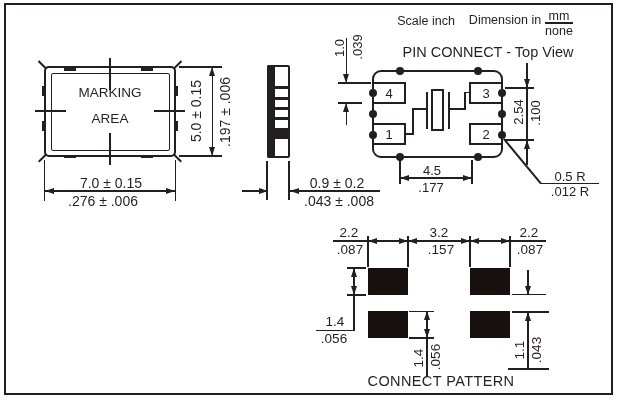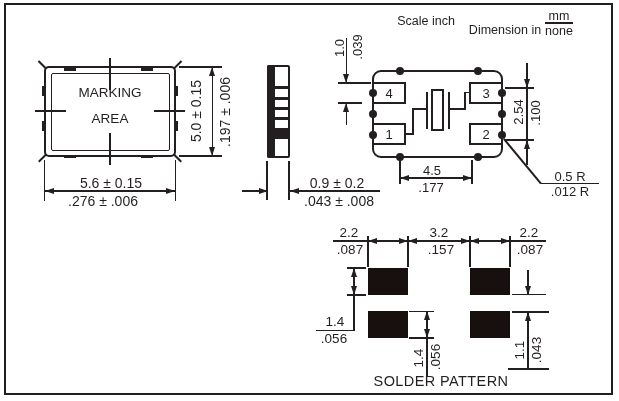--- a/index.html
+++ b/index.html
@@ -21,21 +21,21 @@
   .spad{position:absolute;width:40px;height:27px;background:#17100e;}
   .tick{position:absolute;width:11px;height:1.6px;background:#231f20;}
 </style>
 </head>
 <body>
 
 <div class="stage">
   <div style="position:absolute;left:4px;top:3px;width:609px;height:392px;box-sizing:border-box;border:2.2px solid #231f20;"></div>
 
   <span class="ctxt f12" style="left:426px;top:20.5px">Scale inch</span>
-  <span class="ctxt f12" style="left:505px;top:30px">Dimension in</span>
+  <span class="ctxt f12" style="left:505px;top:20px">Dimension in</span>
   <span class="ctxt f12" style="left:559px;top:15.5px">mm</span>
   <div class="ln" style="left:545px;top:22.3px;width:28px;height:1.5px"></div>
   <span class="ctxt f12" style="left:559px;top:30.5px">none</span>
 
   <div class="box" style="left:44px;top:65.5px;width:132px;height:91.5px;border-width:2.4px;border-radius:5px"></div>
   <div class="box" style="left:50.5px;top:72.5px;width:119px;height:78px;border-width:1.6px;border-radius:2px"></div>
   <div class="tick" style="left:37px;top:64px;transform:rotate(45deg)"></div>
   <div class="tick" style="left:172px;top:64px;transform:rotate(-45deg)"></div>
   <div class="tick" style="left:37px;top:157px;transform:rotate(-45deg)"></div>
   <div class="tick" style="left:172px;top:157px;transform:rotate(45deg)"></div>
@@ -52,21 +52,21 @@
   <div class="ln" style="left:64px;top:154.5px;width:12px;height:3px"></div>
   <div class="ln" style="left:141px;top:154.5px;width:12px;height:3px"></div>
   <span class="ctxt f135" style="left:110px;top:93px">MARKING</span>
   <span class="ctxt f135" style="left:110px;top:119px">AREA</span>
 
   <div class="ln" style="left:43.8px;top:160px;width:1.6px;height:41px"></div>
   <div class="ln" style="left:174.6px;top:160px;width:1.6px;height:41px"></div>
   <div class="ln" style="left:45px;top:190px;width:130px;height:1.7px"></div>
   <div class="arr al" style="left:45px;top:187.6px"></div>
   <div class="arr ar" style="left:166px;top:187.6px"></div>
-  <span class="ctxt f14" style="left:111px;top:182.5px">5.6 ± 0.15</span>
+  <span class="ctxt f14" style="left:111px;top:182.5px">7.0 ± 0.15</span>
   <span class="ctxt f14" style="left:103px;top:200.5px">.276 ± .006</span>
 
   <div class="ln" style="left:179px;top:66.4px;width:43px;height:1.6px"></div>
   <div class="ln" style="left:179px;top:155px;width:43px;height:1.6px"></div>
   <div class="ln" style="left:211.5px;top:67px;width:1.7px;height:89px"></div>
   <div class="arr au" style="left:209.1px;top:67px"></div>
   <div class="arr ad" style="left:209.1px;top:147px"></div>
   <span class="vtxt f14" style="left:196px;top:111px">5.0 ± 0.15</span>
   <span class="vtxt f14" style="left:224.5px;top:112px">.197 ± .006</span>
 
@@ -80,20 +80,21 @@
 
   <div class="ln" style="left:266.4px;top:161px;width:1.5px;height:39px"></div>
   <div class="ln" style="left:288.4px;top:161px;width:1.5px;height:39px"></div>
   <div class="ln" style="left:242px;top:190px;width:26px;height:1.7px"></div>
   <div class="arr ar" style="left:259px;top:187.6px"></div>
   <div class="arr al" style="left:290px;top:187.6px"></div>
   <div class="ln" style="left:290px;top:190px;width:90px;height:1.7px"></div>
   <span class="ctxt f14" style="left:337px;top:183px">0.9 ± 0.2</span>
   <span class="ctxt f14" style="left:339px;top:200.8px">.043 ± .008</span>
 
+  <span class="ctxt f145" style="left:488px;top:52px">PIN CONNECT - Top View</span>
   <div class="box" style="left:372px;top:70px;width:131px;height:88px;border-radius:9px"></div>
 
   <div class="ln" style="left:412px;top:108.4px;width:15.5px;height:1.8px"></div>
   <div class="ln" style="left:412px;top:108.4px;width:1.8px;height:26.5px"></div>
   <div class="ln" style="left:405px;top:133.2px;width:8.8px;height:1.8px"></div>
   <div class="ln" style="left:449.5px;top:108.4px;width:16.5px;height:1.8px"></div>
   <div class="ln" style="left:464.4px;top:91.6px;width:1.8px;height:18.6px"></div>
   <div class="ln" style="left:465px;top:91.6px;width:5.5px;height:1.8px"></div>
   <div class="box" style="left:430.5px;top:89px;width:13.5px;height:42px;border-width:2px"></div>
   <div class="ln" style="left:425.6px;top:91.5px;width:2px;height:37px"></div>
@@ -196,14 +197,14 @@
   <div class="ln" style="left:512px;top:293.6px;width:34px;height:1.5px"></div>
   <div class="ln" style="left:512px;top:311px;width:37px;height:1.5px"></div>
   <div class="ln" style="left:527.3px;top:270px;width:1.5px;height:24.5px"></div>
   <div class="arr ad" style="left:524.9px;top:285.5px"></div>
   <div class="ln" style="left:527.3px;top:312px;width:1.5px;height:56.5px"></div>
   <div class="arr au" style="left:524.9px;top:312px"></div>
   <div class="ln" style="left:508px;top:368px;width:41px;height:1.6px"></div>
   <span class="vtxt f135" style="left:520px;top:350px">1.1</span>
   <span class="vtxt f135" style="left:536.5px;top:350px">.043</span>
 
-  <span class="ctxt f145" style="left:441px;top:381px;letter-spacing:0.4px">SOLDER PATTERN</span>
+  <span class="ctxt f145" style="left:441px;top:381px;letter-spacing:0.4px">CONNECT PATTERN</span>
 </div>
 
 </body></html>

